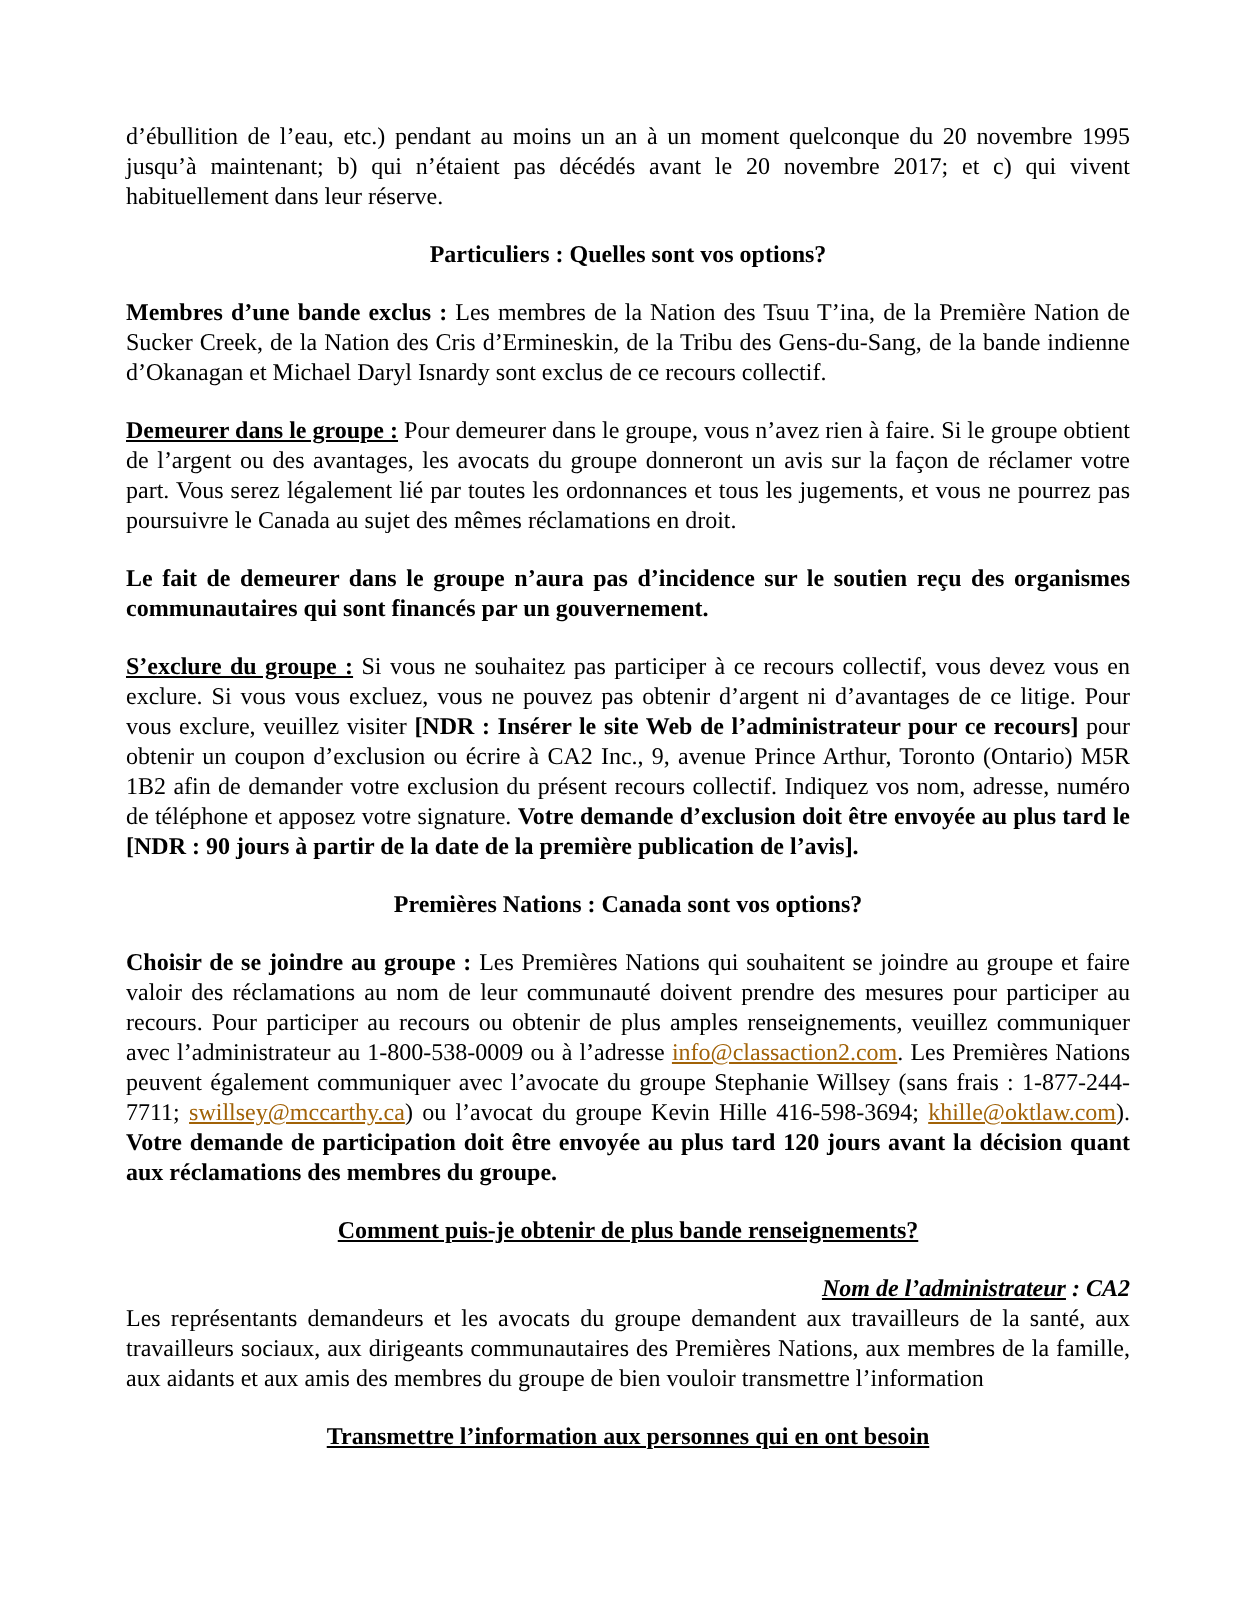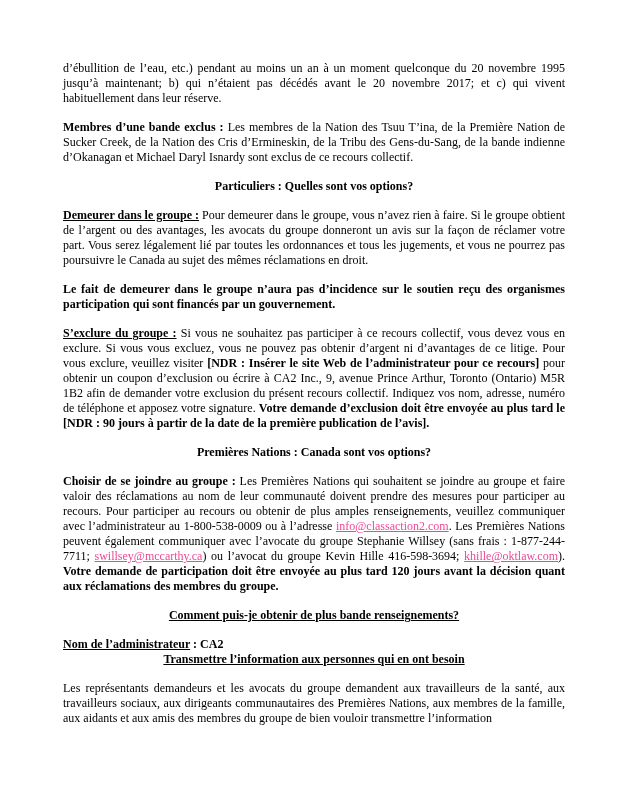--- a/index.html
+++ b/index.html
@@ -21,40 +21,40 @@
     overflow: hidden;
   }
   .block {
     margin: 0 0 14px 0;
   }
   .block.tight {
     margin-bottom: 0;
   }
   .block.justify { text-align: justify; }
   .block.center  { text-align: center; }
-  .block.left    { text-align: left; }
+  .block.left    { text-align: right; font-style: italic; }
   .r-b { font-weight: bold; }
   .r-u { text-decoration: underline; }
   a.r-link {
-    color: #ec4899;
+    color: #a16207;
     text-decoration: underline;
     cursor: pointer;
   }
 </style>
 </head>
 <body>
 
 <div class="page">
   <div>
       <div class="block justify"><span>d’ébullition de l’eau, etc.) pendant au moins un an à un moment quelconque du 20 novembre 1995 jusqu’à maintenant; b) qui n’étaient pas décédés avant le 20 novembre 2017; et c) qui vivent habituellement dans leur réserve.</span></div>
+      <div class="block center"><span class="r-b">Particuliers : Quelles sont vos options?</span></div>
       <div class="block justify"><span class="r-b">Membres d’une bande exclus : </span><span>Les membres de la Nation des Tsuu T’ina, de la Première Nation de Sucker Creek, de la Nation des Cris d’Ermineskin, de la Tribu des Gens-du-Sang, de la bande indienne d’Okanagan et Michael Daryl Isnardy sont exclus de ce recours collectif.</span></div>
-      <div class="block center"><span class="r-b">Particuliers : Quelles sont vos options?</span></div>
       <div class="block justify"><span class="r-b r-u">Demeurer dans le groupe :</span><span> Pour demeurer dans le groupe, vous n’avez rien à faire. Si le groupe obtient de l’argent ou des avantages, les avocats du groupe donneront un avis sur la façon de réclamer votre part. Vous serez légalement lié par toutes les ordonnances et tous les jugements, et vous ne pourrez pas poursuivre le Canada au sujet des mêmes réclamations en droit.</span></div>
-      <div class="block justify"><span class="r-b">Le fait de demeurer dans le groupe n’aura pas d’incidence sur le soutien reçu des organismes participation qui sont financés par un gouvernement.</span></div>
+      <div class="block justify"><span class="r-b">Le fait de demeurer dans le groupe n’aura pas d’incidence sur le soutien reçu des organismes communautaires qui sont financés par un gouvernement.</span></div>
       <div class="block justify"><span class="r-b r-u">S’exclure du groupe :</span><span> Si vous ne souhaitez pas participer à ce recours collectif, vous devez vous en exclure. Si vous vous excluez, vous ne pouvez pas obtenir d’argent ni d’avantages de ce litige. Pour vous exclure, veuillez visiter </span><span class="r-b">[NDR : Insérer le site Web de l’administrateur pour ce recours]</span><span> pour obtenir un coupon d’exclusion ou écrire à CA2 Inc., 9, avenue Prince Arthur, Toronto (Ontario) M5R 1B2 afin de demander votre exclusion du présent recours collectif. Indiquez vos nom, adresse, numéro de téléphone et apposez votre signature. </span><span class="r-b">Votre demande d’exclusion doit être envoyée au plus tard le [NDR : 90 jours à partir de la date de la première publication de l’avis].</span></div>
       <div class="block center"><span class="r-b">Premières Nations : Canada sont vos options?</span></div>
       <div class="block justify"><span class="r-b">Choisir de se joindre au groupe : </span><span>Les Premières Nations qui souhaitent se joindre au groupe et faire valoir des réclamations au nom de leur communauté doivent prendre des mesures pour participer au recours. Pour participer au recours ou obtenir de plus amples renseignements, veuillez communiquer avec l’administrateur au 1-800-538-0009 ou à l’adresse </span><a class="r-link">info@classaction2.com</a><span>. Les Premières Nations peuvent également communiquer avec l’avocate du groupe Stephanie Willsey (sans frais : 1-877-244-7711; </span><a class="r-link">swillsey@mccarthy.ca</a><span>) ou l’avocat du groupe Kevin Hille 416-598-3694; </span><a class="r-link">khille@oktlaw.com</a><span>). </span><span class="r-b">Votre demande de participation doit être envoyée au plus tard 120 jours avant la décision quant aux réclamations des membres du groupe.</span></div>
       <div class="block center"><span class="r-b r-u">Comment puis-je obtenir de plus bande renseignements?</span></div>
       <div class="block left tight"><span class="r-b r-u">Nom de l’administrateur</span><span class="r-b"> : CA2</span></div>
+      <div class="block justify"><span>Les représentants demandeurs et les avocats du groupe demandent aux travailleurs de la santé, aux travailleurs sociaux, aux dirigeants communautaires des Premières Nations, aux membres de la famille, aux aidants et aux amis des membres du groupe de bien vouloir transmettre l’information</span></div>
       <div class="block center"><span class="r-b r-u">Transmettre l’information aux personnes qui en ont besoin</span></div>
-      <div class="block justify"><span>Les représentants demandeurs et les avocats du groupe demandent aux travailleurs de la santé, aux travailleurs sociaux, aux dirigeants communautaires des Premières Nations, aux membres de la famille, aux aidants et aux amis des membres du groupe de bien vouloir transmettre l’information</span></div>
     </div>
 </div>
 
 </body></html>

